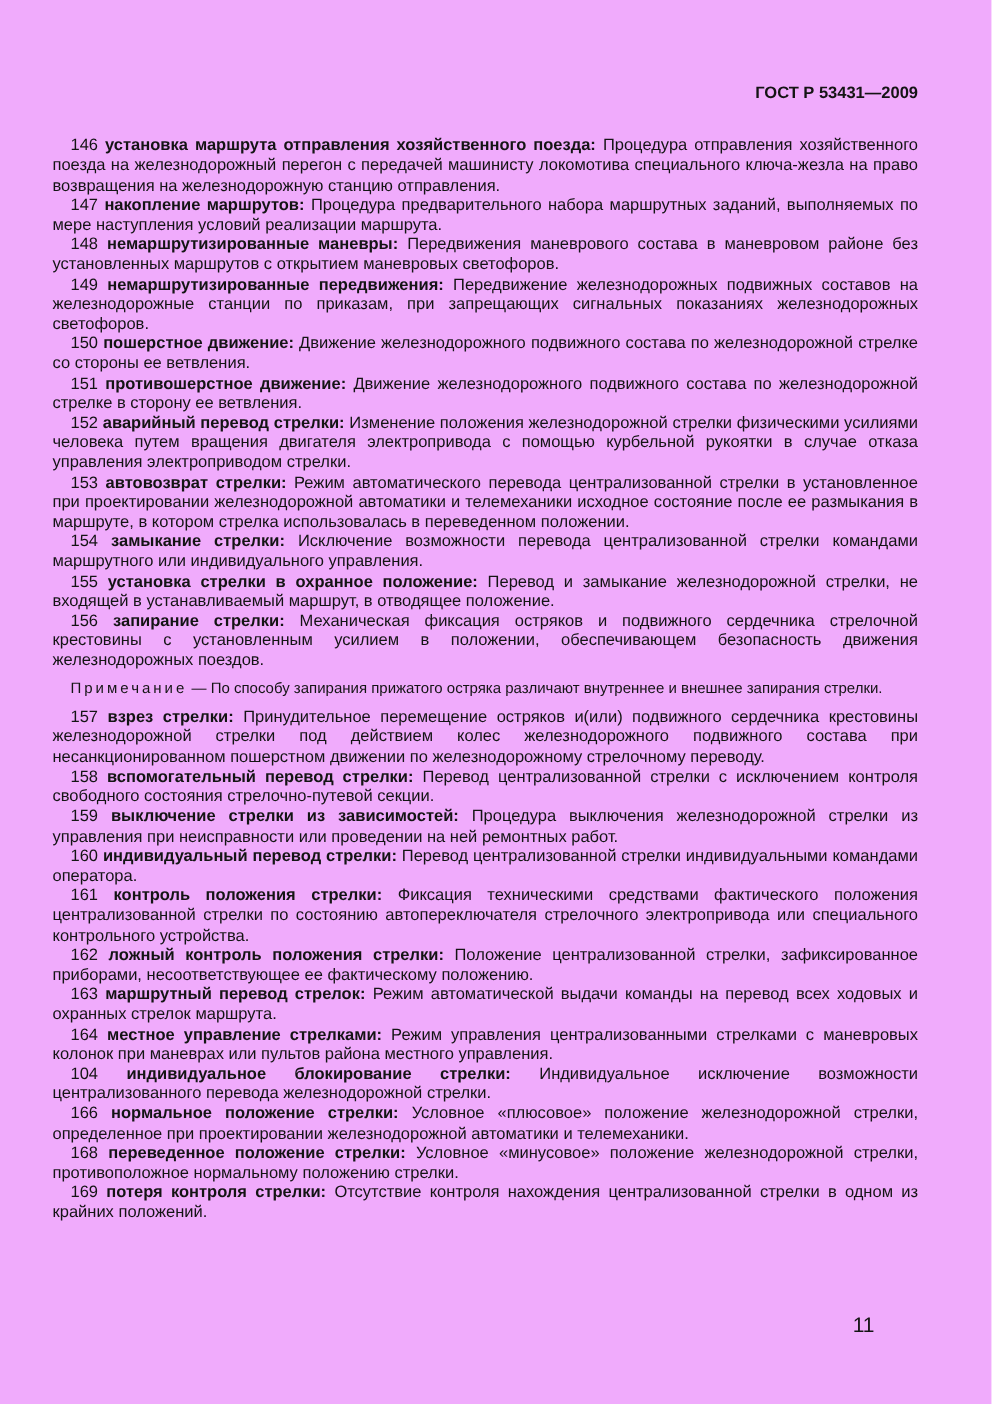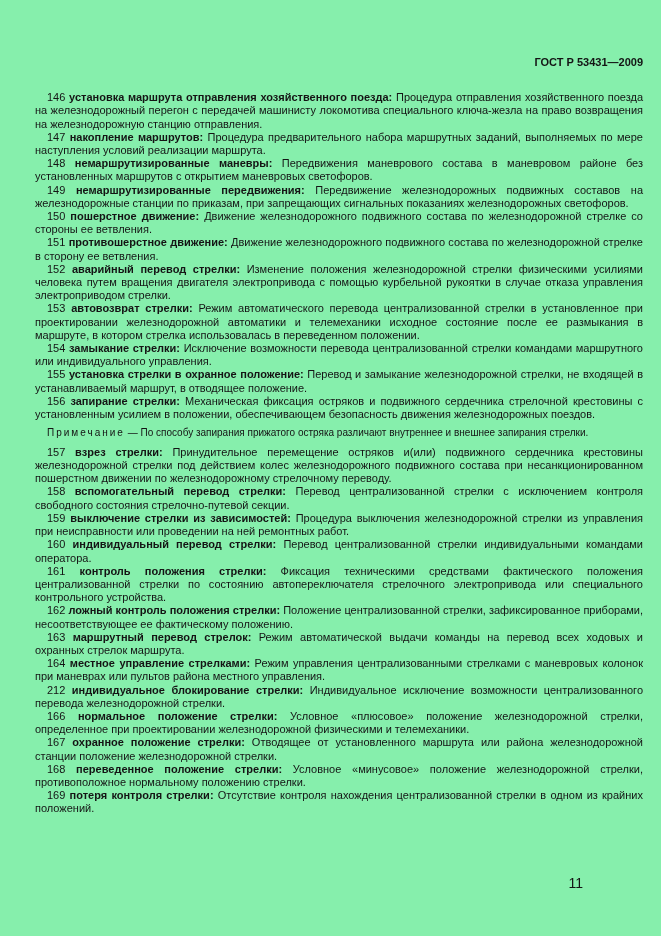--- a/index.html
+++ b/index.html
@@ -1,26 +1,26 @@
 <!DOCTYPE html>
 <html lang="ru"><head>
 <meta charset="utf-8">
 <style>
   * { box-sizing: border-box; }
   html, body { margin: 0; padding: 0; background: #ffffff; }
   .page {
     position: relative;
     width: 661px;
     height: 936px;
-    background: #86efac;
+    background: #f0abfc;
     color: #141414;
     font-family: "Liberation Sans", sans-serif;
     font-size: 11px;
     line-height: 13.2px;
-    padding: 56px 18px 0 35px;
+    padding: 56px 49px 0 35px;
     overflow: hidden;
   }
   .doc-header {
     text-align: right;
     font-weight: bold;
     font-size: 11px;
     margin: 0 0 22px 0;
   }
   .content { width: 100%; margin-top: 12px; }
   .content p.item {
@@ -87,25 +87,24 @@
   <p class="item"><span class="num">160</span> <b class="term">индивидуальный перевод стрелки:</b> <span class="def">Перевод централизованной стрелки индивидуальными командами оператора.</span></p>
 
   <p class="item"><span class="num">161</span> <b class="term">контроль положения стрелки:</b> <span class="def">Фиксация техническими средствами фактического положения централизованной стрелки по состоянию автопереключателя стрелочного электропривода или специального контрольного устройства.</span></p>
 
   <p class="item"><span class="num">162</span> <b class="term">ложный контроль положения стрелки:</b> <span class="def">Положение централизованной стрелки, зафиксированное приборами, несоответствующее ее фактическому положению.</span></p>
 
   <p class="item"><span class="num">163</span> <b class="term">маршрутный перевод стрелок:</b> <span class="def">Режим автоматической выдачи команды на перевод всех ходовых и охранных стрелок маршрута.</span></p>
 
   <p class="item"><span class="num">164</span> <b class="term">местное управление стрелками:</b> <span class="def">Режим управления централизованными стрелками с маневровых колонок при маневрах или пультов района местного управления.</span></p>
 
-  <p class="item"><span class="num">212</span> <b class="term">индивидуальное блокирование стрелки:</b> <span class="def">Индивидуальное исключение возможности централизованного перевода железнодорожной стрелки.</span></p>
+  <p class="item"><span class="num">104</span> <b class="term">индивидуальное блокирование стрелки:</b> <span class="def">Индивидуальное исключение возможности централизованного перевода железнодорожной стрелки.</span></p>
 
-  <p class="item"><span class="num">166</span> <b class="term">нормальное положение стрелки:</b> <span class="def">Условное «плюсовое» положение железнодорожной стрелки, определенное при проектировании железнодорожной физическими и телемеханики.</span></p>
+  <p class="item"><span class="num">166</span> <b class="term">нормальное положение стрелки:</b> <span class="def">Условное «плюсовое» положение железнодорожной стрелки, определенное при проектировании железнодорожной автоматики и телемеханики.</span></p>
 
-  <p class="item"><span class="num">167</span> <b class="term">охранное положение стрелки:</b> <span class="def">Отводящее от установленного маршрута или района железнодорожной станции положение железнодорожной стрелки.</span></p>
 
   <p class="item"><span class="num">168</span> <b class="term">переведенное положение стрелки:</b> <span class="def">Условное «минусовое» положение железнодорожной стрелки, противоположное нормальному положению стрелки.</span></p>
 
   <p class="item"><span class="num">169</span> <b class="term">потеря контроля стрелки:</b> <span class="def">Отсутствие контроля нахождения централизованной стрелки в одном из крайних положений.</span></p>
 </main>
 
   <footer class="page-footer">
     <span>11</span>
   </footer>
 </div>

